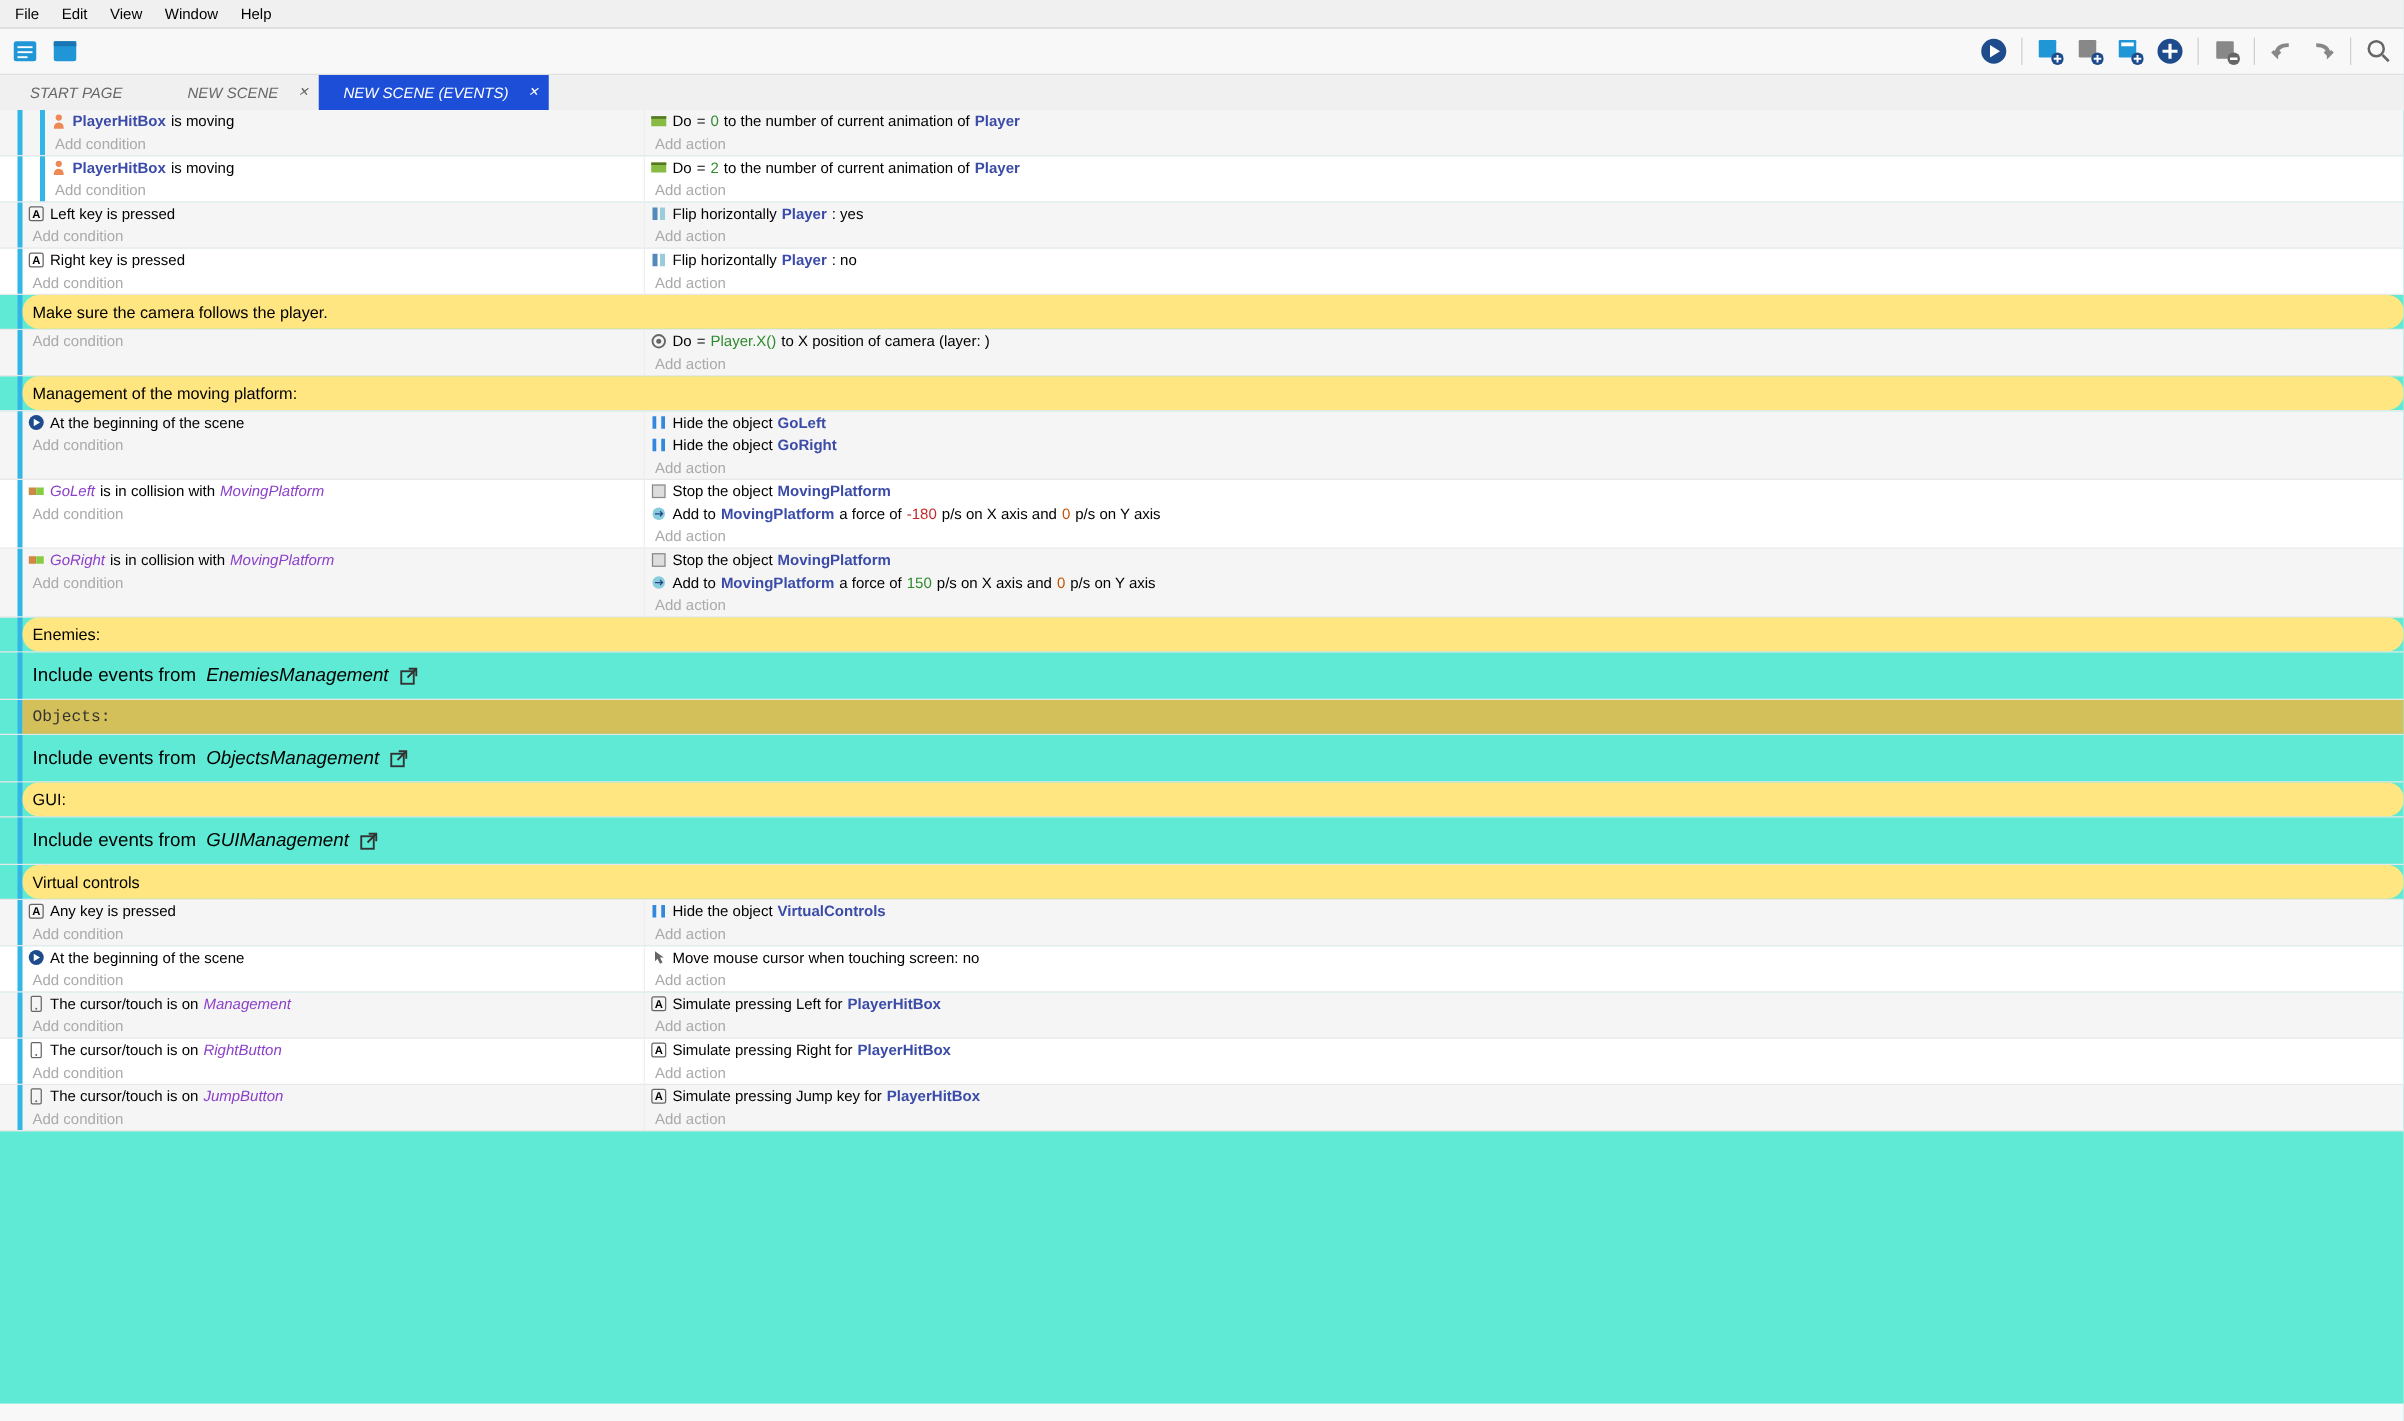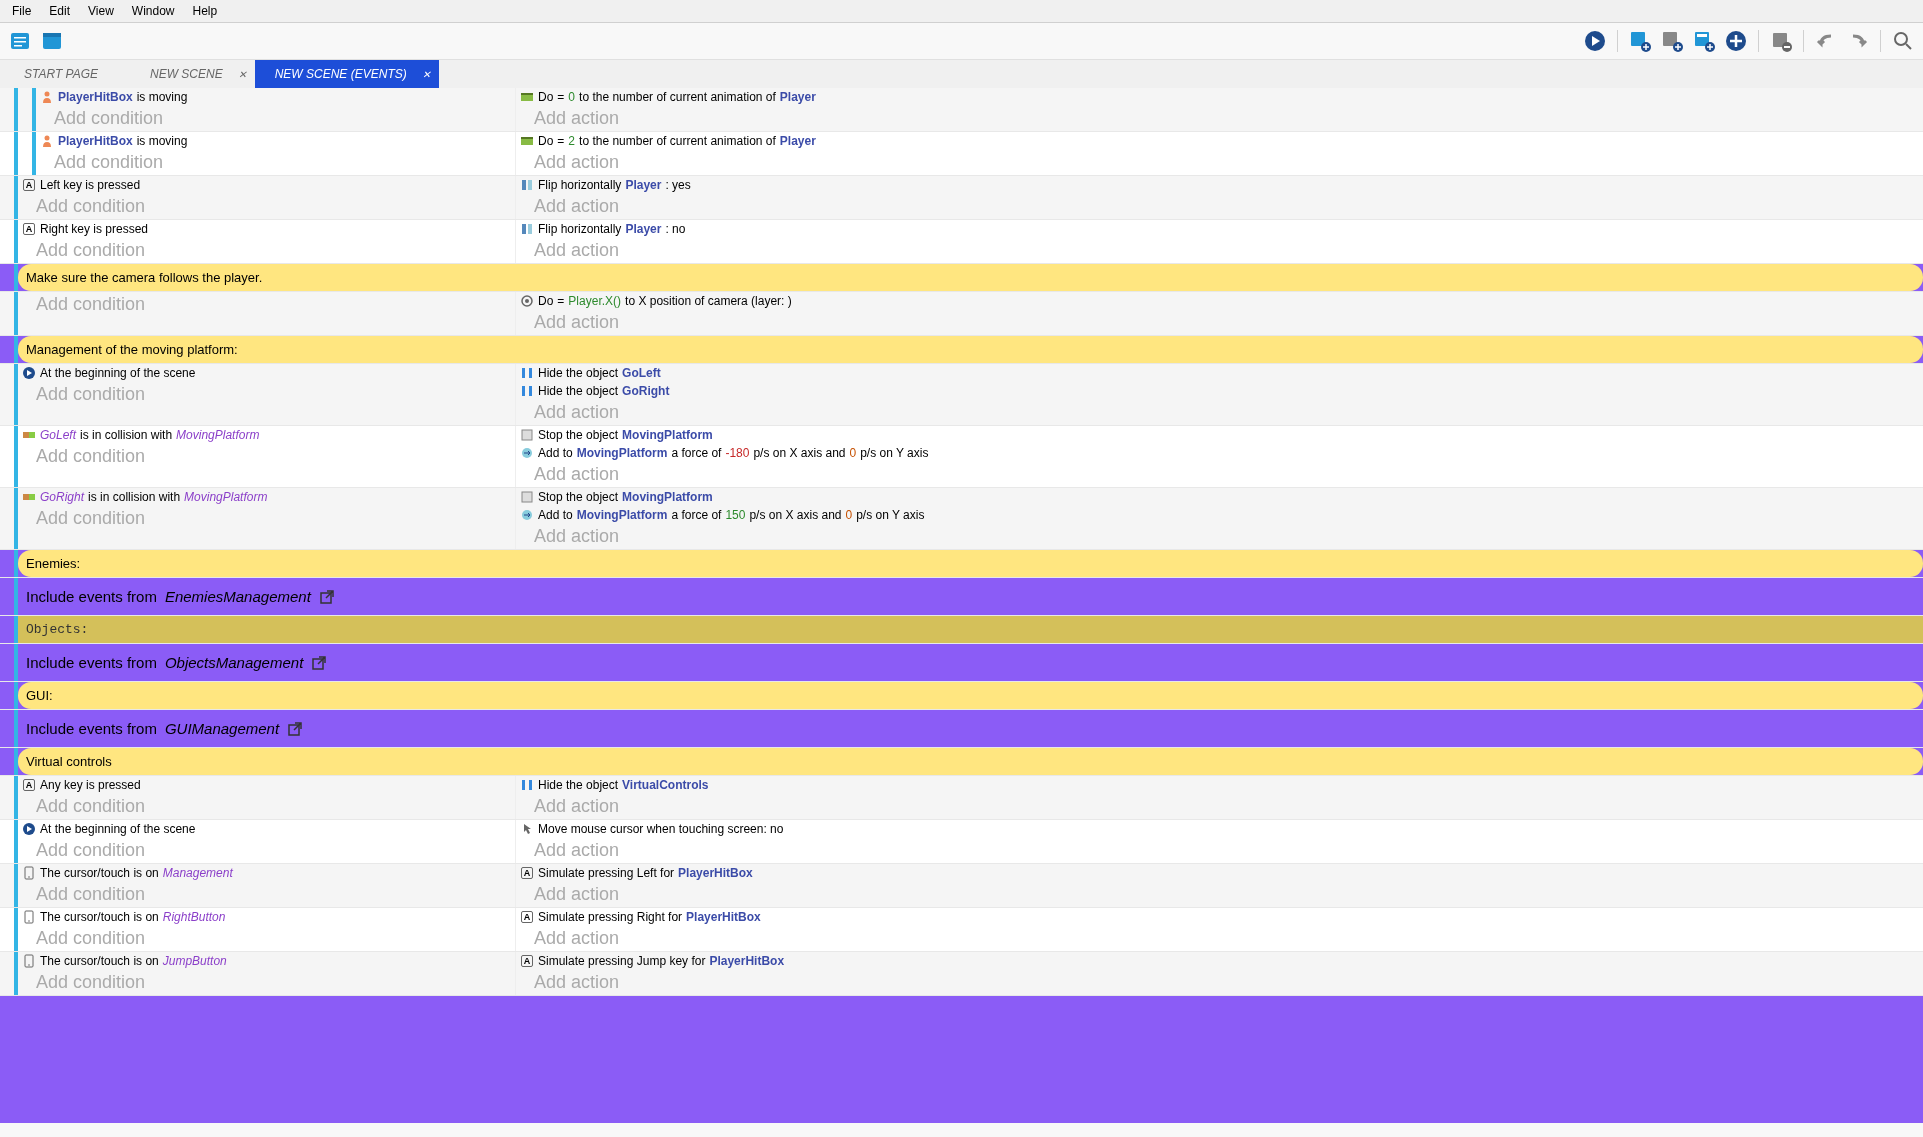--- a/index.html
+++ b/index.html
@@ -11,31 +11,31 @@
 .toolbar { background: #f8f8f8; padding: 6px 8px; display: flex; justify-content: space-between; align-items: center; border-bottom: 1px solid #e0e0e0; }
 .toolbar-left, .toolbar-right { display: flex; gap: 8px; align-items: center; }
 .tool-icon { width: 24px; height: 24px; display: flex; align-items: center; justify-content: center; cursor: pointer; }
 .sep { width: 1px; height: 22px; background: #d0d0d0; margin: 0 2px; }
 
 .tabs { background: #f0f0f0; display: flex; padding-left: 4px; font-size: 12px; font-style: italic; }
 .tab { padding: 7px 32px 7px 20px; color: #666; position: relative; cursor: pointer; font-weight: 500; }
 .tab.active { background: #1d4ed8; color: #fff; }
 .tab-close { position: absolute; right: 8px; top: 50%; transform: translateY(-50%); font-size: 10px; }
 
-.content { height: calc(100vh - 102px); overflow-y: auto; background: #8b5cf6; }
+.content { height: calc(100vh - 102px); overflow-y: auto; background: #5eead4; }
 
 .event-row { display: flex; border-bottom: 1px solid #e8e8e8; min-height: 16px; }
 .gutter { display: flex; flex-shrink: 0; }
 .bar { width: 4px; background: #33b5e5; }
 .indent { width: 14px; flex-shrink: 0; }
 
 .conditions { width: 516px; flex-shrink: 0; padding: 0; border-right: 1px solid #eee; }
 .actions { flex: 1; padding: 0; }
 .line { padding: 2px 4px; display: flex; align-items: center; gap: 4px; font-size: 12px; }
-.add-link { color: #aaa; font-size: 18px; padding: 2px 18px; cursor: pointer; }
+.add-link { color: #aaa; font-size: 12px; padding: 2px 8px; cursor: pointer; }
 
 .comment-yellow { background: #ffe680; padding: 6px 8px; font-size: 13px; flex: 1; border-radius: 13px; }
 .comment-gold { background: #d4c05a; padding: 6px 8px; font-size: 13px; flex: 1; color: #333; font-family: Liberation Mono, monospace; }
 
 .include-row { padding: 10px 8px; font-size: 15px; display: flex; align-items: center; gap: 8px; flex: 1; }
 .include-row em { font-style: italic; }
 
 .obj { color: #3b4ba8; font-weight: 600; }
 .obj-purple { color: #8b3fc9; font-weight: 500; font-style: italic; }
 .num { color: #c65102; font-weight: 500; }

